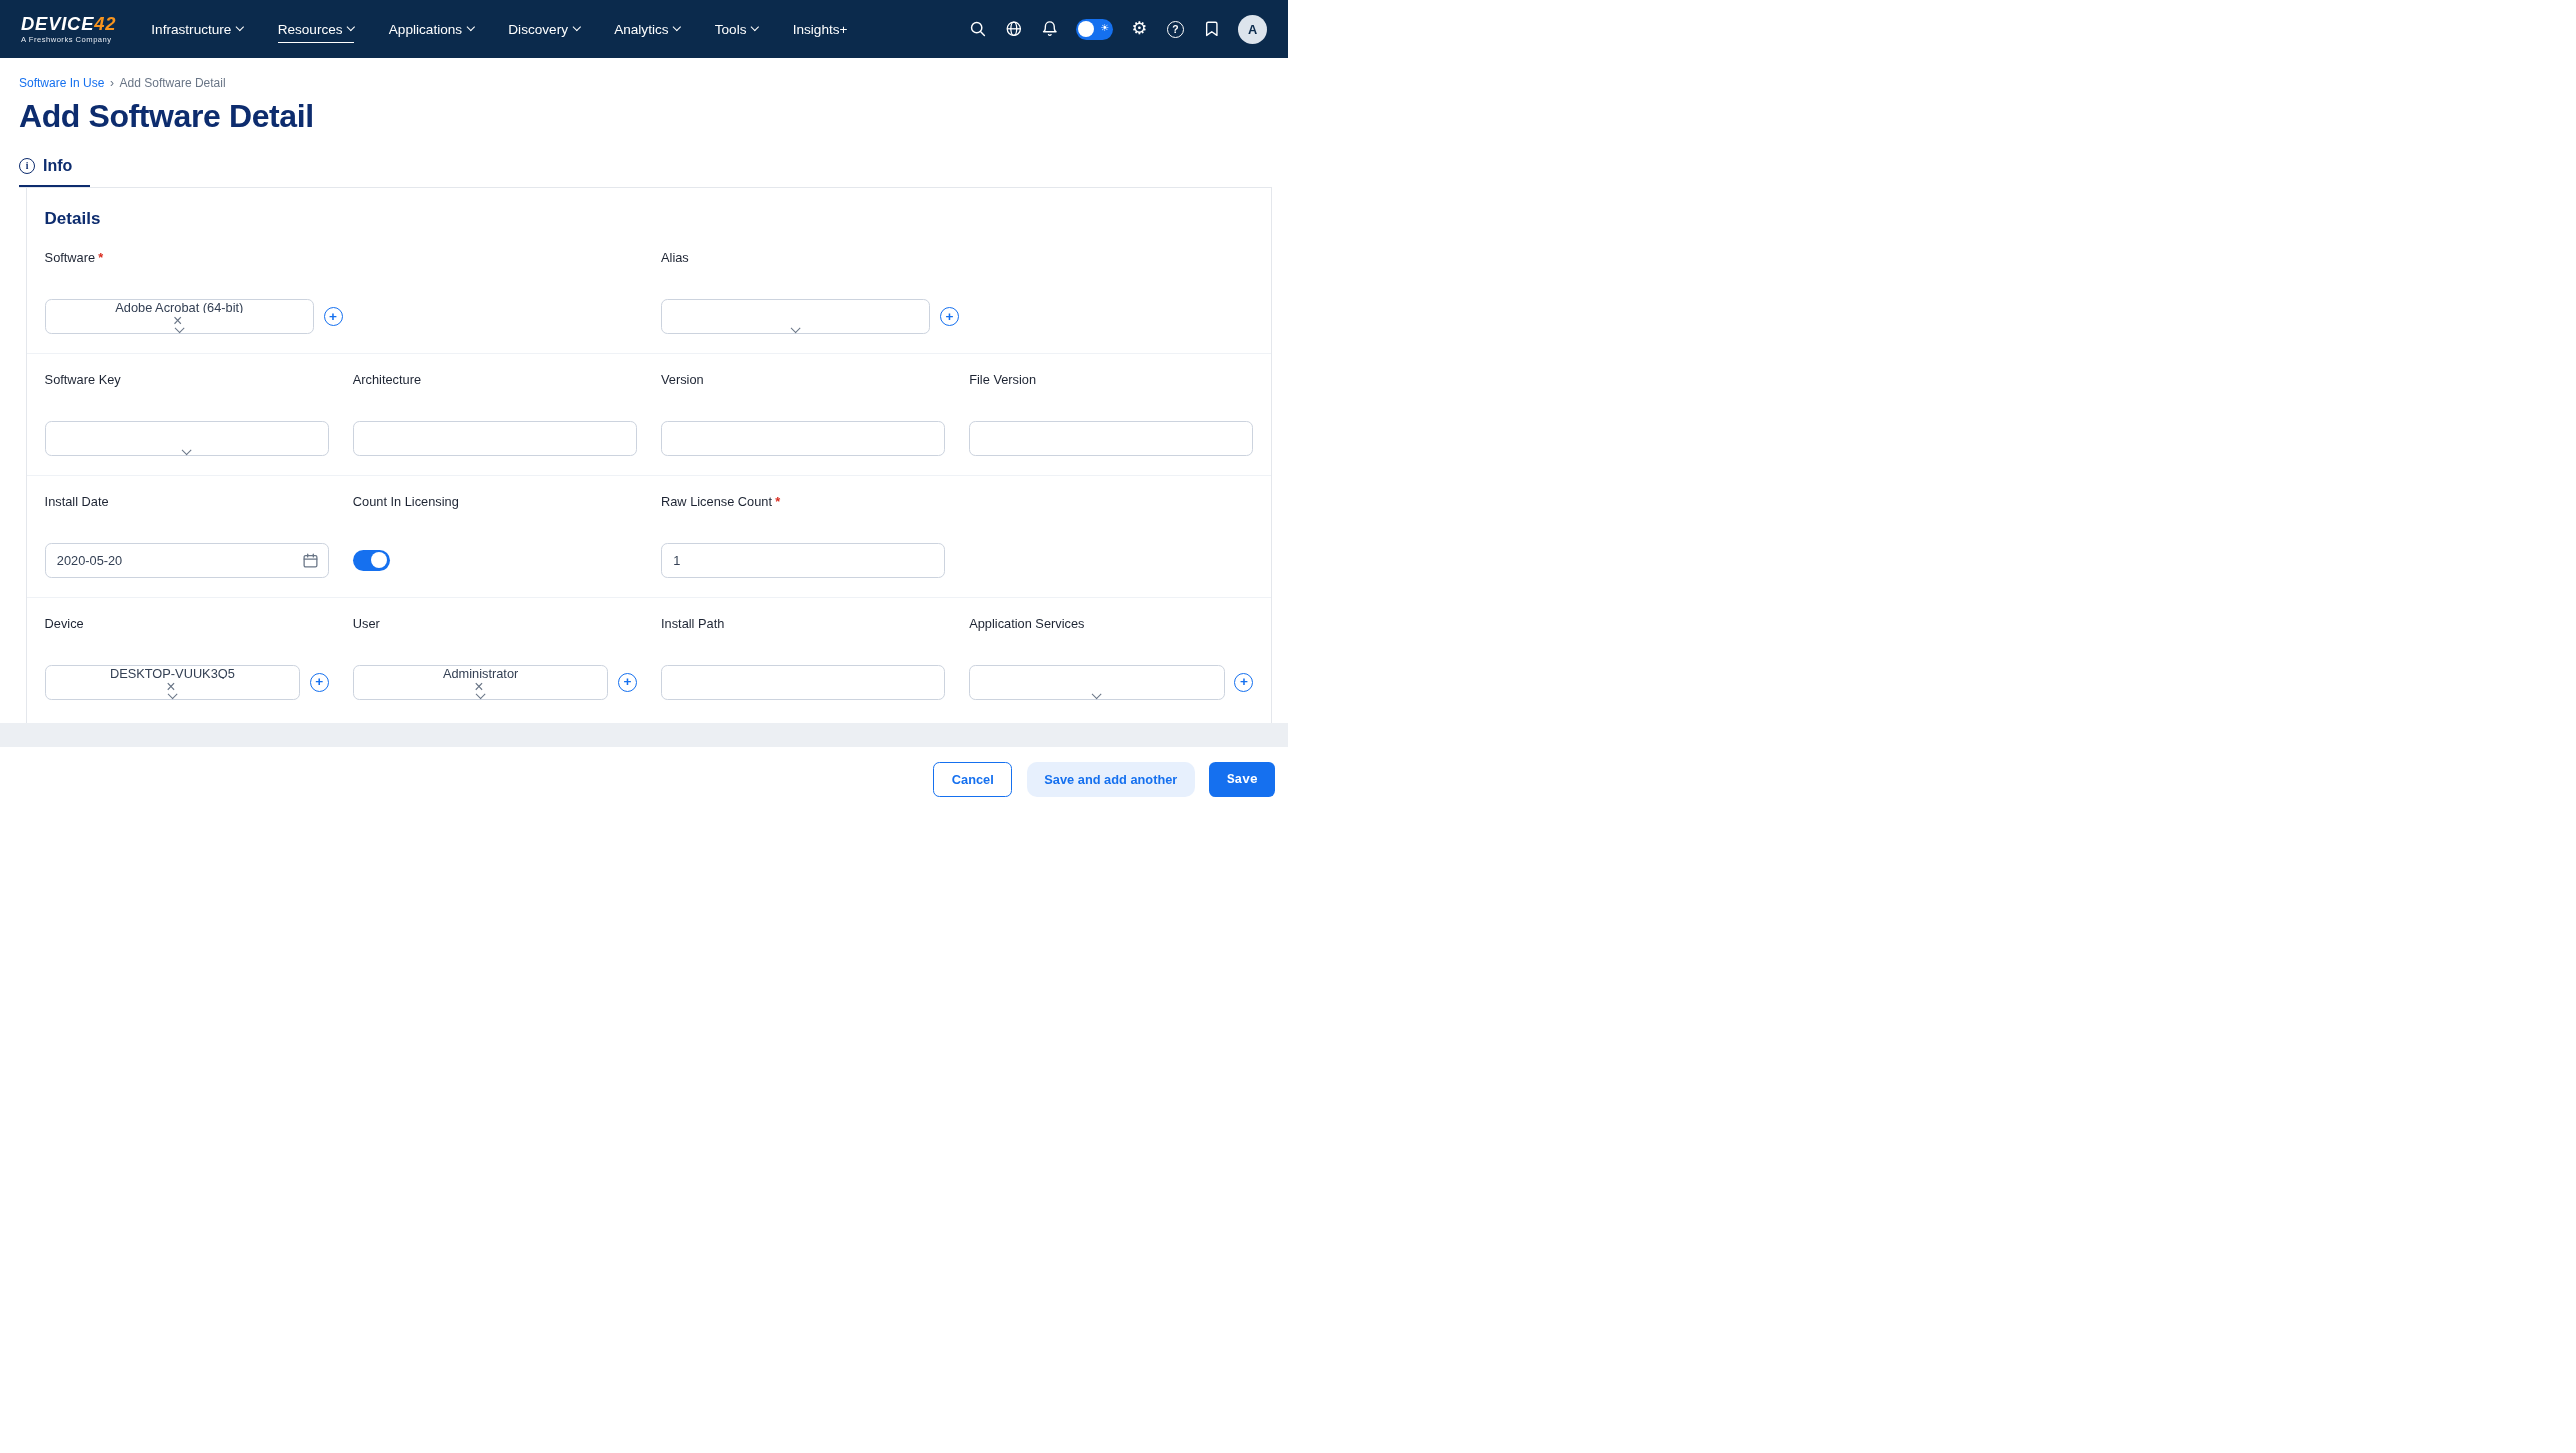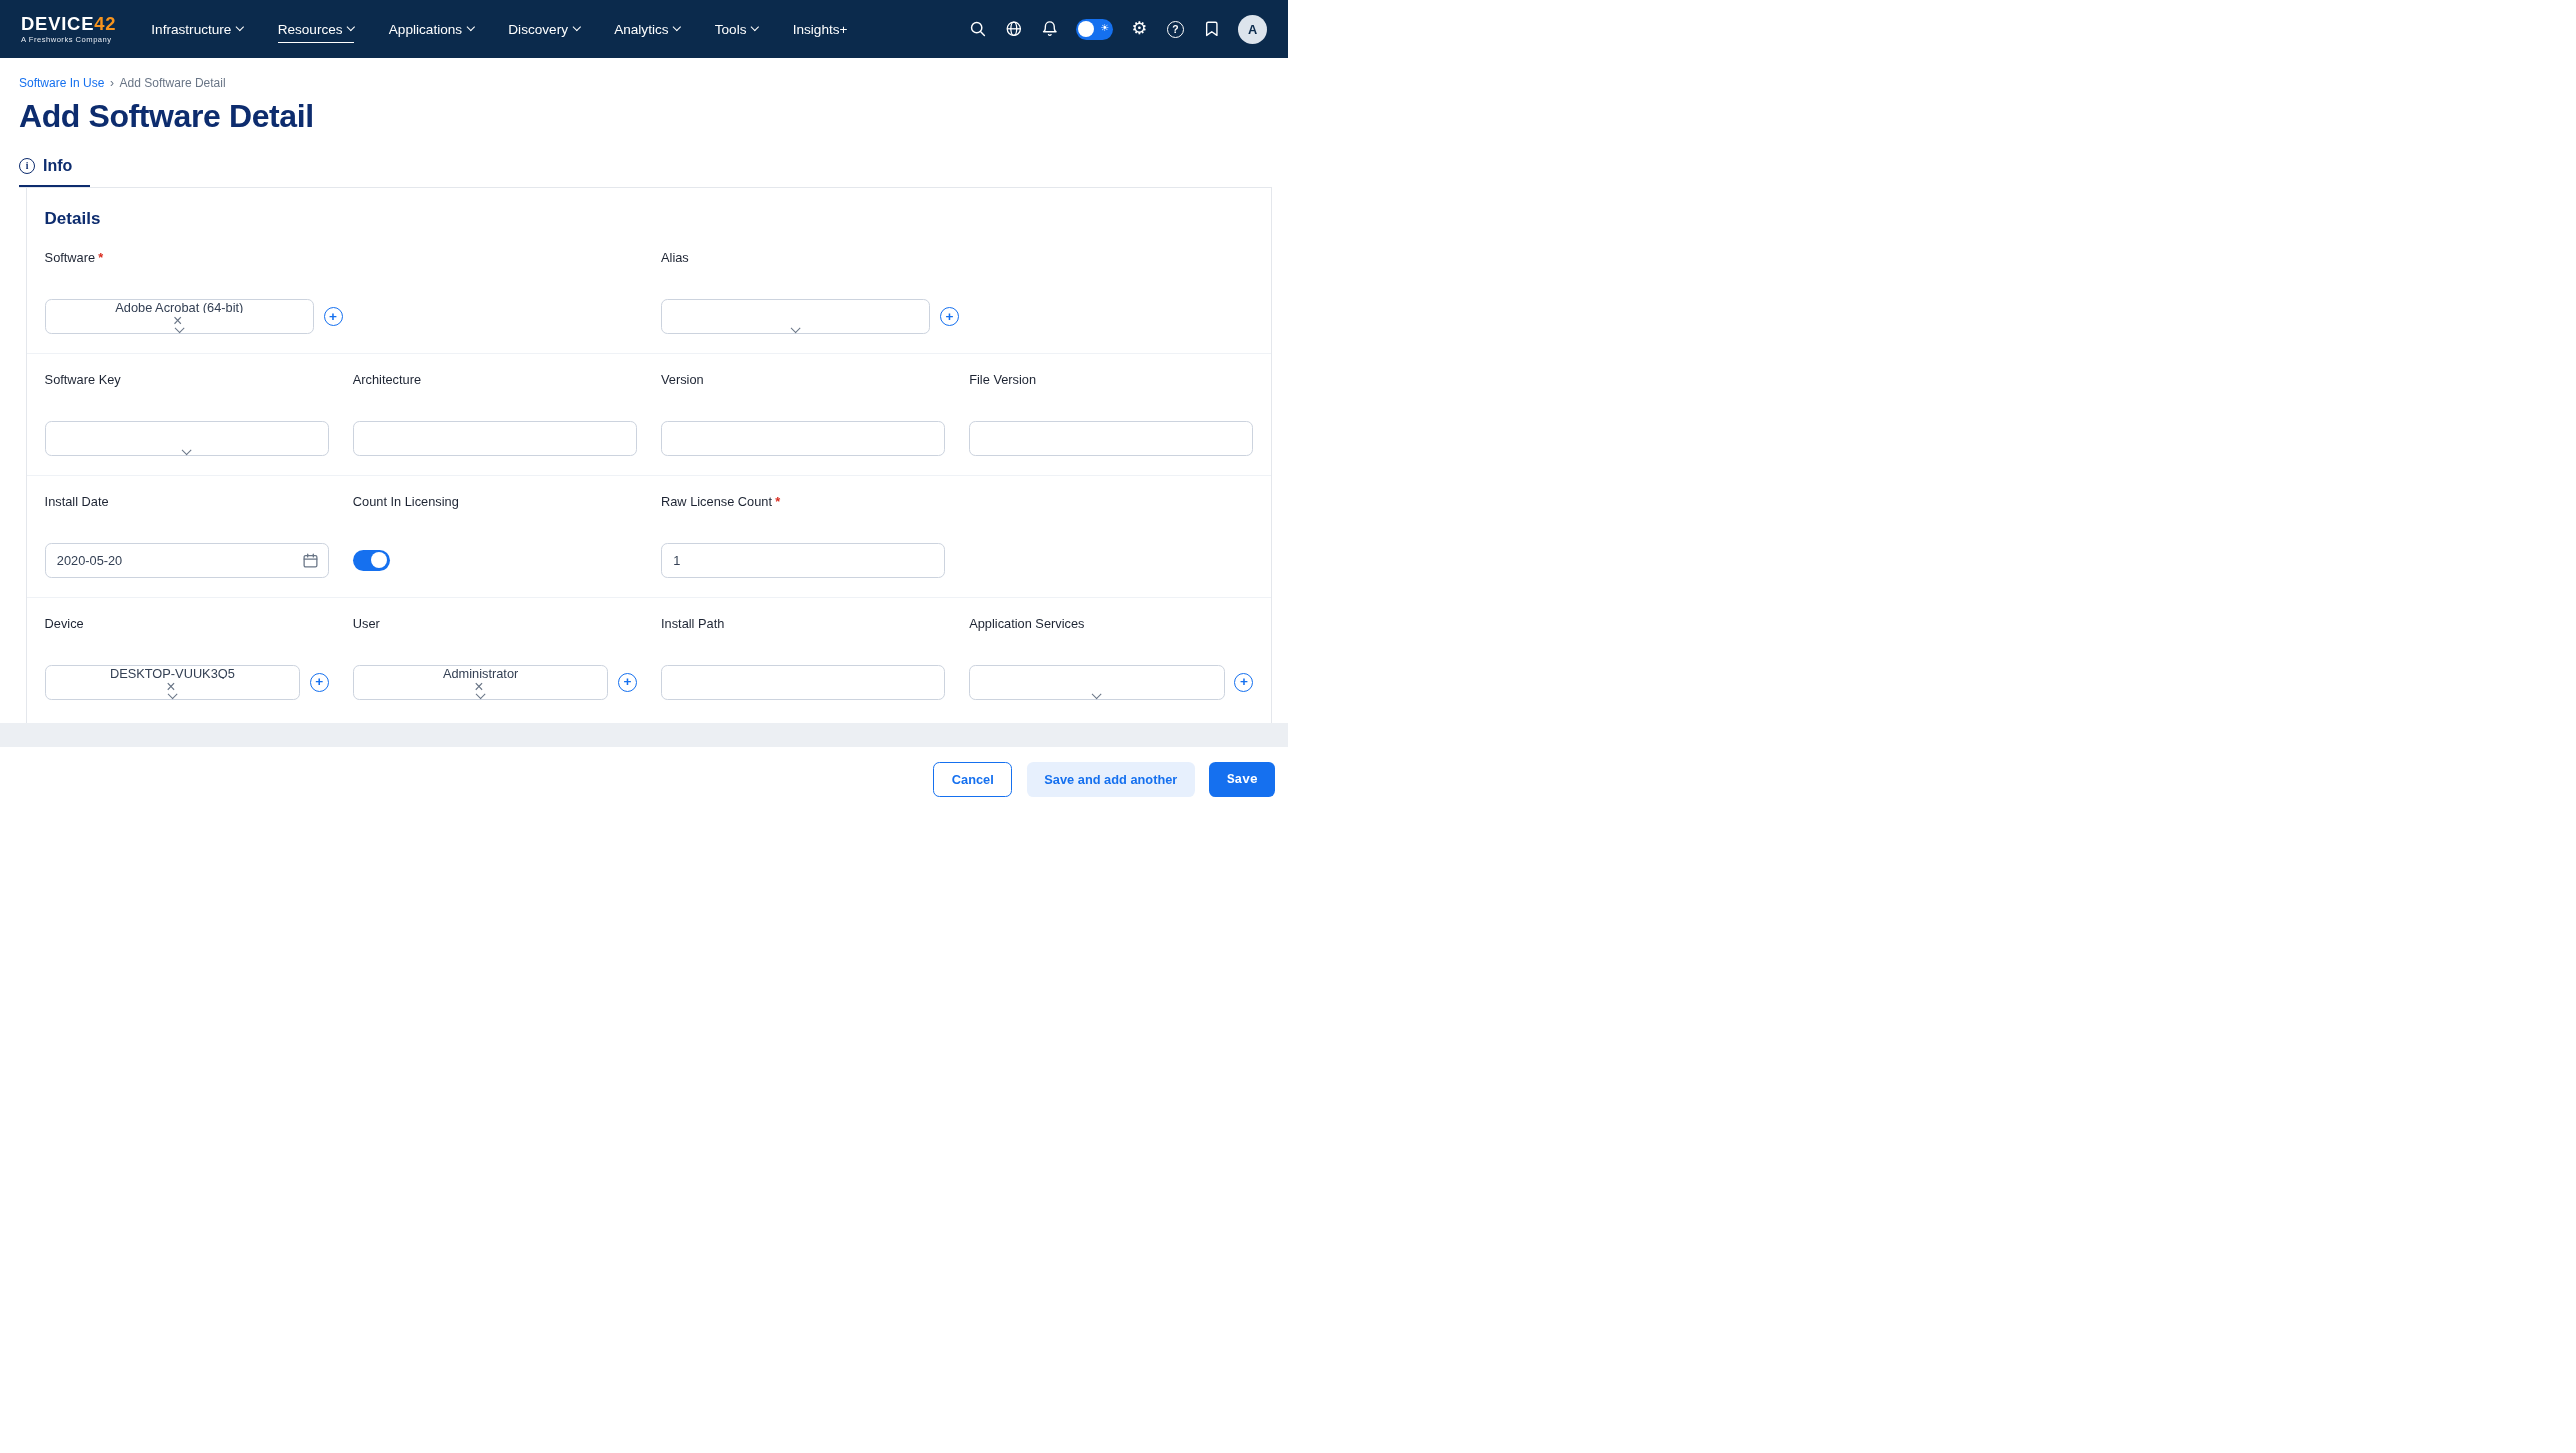--- a/index.html
+++ b/index.html
@@ -11,21 +11,21 @@
     font-family:"Liberation Sans", sans-serif;
     color:#1d2433;
   }
 
   
   .navbar {
     height:58px; background:#0b2a4c; color:#fff;
     display:flex; align-items:center; padding:0 21px; flex-shrink:0;
   }
   .logo { display:flex; flex-direction:column; margin-right:35px; cursor:pointer; }
-  .logo-main { font-size:18.4px; font-weight:800; letter-spacing:0.8px; line-height:1.05; }
+  .logo-main { font-size:18.4px; font-weight:800; letter-spacing:0.8px; line-height:1.05;font-style:italic; }
   .logo-main .accent { color:#f7941e; }
   .logo-tag { font-size:7.6px; letter-spacing:0.5px; color:#e8edf4; margin-top:1.6px; }
   .nav-items { display:flex; align-items:center; gap:35px; }
   .nav-item {
     display:flex; align-items:center; gap:5.6px; font-size:13.6px; font-weight:500;
     padding:7.2px 0 5.6px; cursor:pointer; border-bottom:1.6px solid transparent;
   }
   .nav-item.active { border-bottom-color:#ffffff; }
   .nav-chev {
     width:5.6px; height:5.6px; border-right:1.4px solid #fff; border-bottom:1.4px solid #fff;
@@ -128,21 +128,21 @@
     background:#fff; padding:14.4px 12.8px 19px;
     display:flex; justify-content:flex-end; align-items:center; gap:14.4px;
   }
   .btn {
     height:35px; border-radius:6.4px; font-size:12.8px; font-weight:600;
     padding:0 17.6px; cursor:pointer; border:none;
     font-family:"Liberation Sans", sans-serif;
     display:flex; align-items:center; justify-content:center;
   }
   .btn-cancel { background:#fff; border:0.8px solid #1570ef; color:#1570ef;text-align:right; }
-  .btn-secondary { background:#e7f0fd; color:#1570ef; }
+  .btn-secondary { background:#e7f0fd; color:#1570ef;border-radius:10px; }
   .btn-primary { background:#1570ef; color:#fff;font-family:Liberation Mono, monospace; }
 </style>
 </head>
 <body>
 
 <header class="navbar">
   <div class="logo">
     <div class="logo-main"><span>DEVICE</span><span class="accent">42</span></div>
     <div class="logo-tag">A Freshworks Company</div>
   </div>

